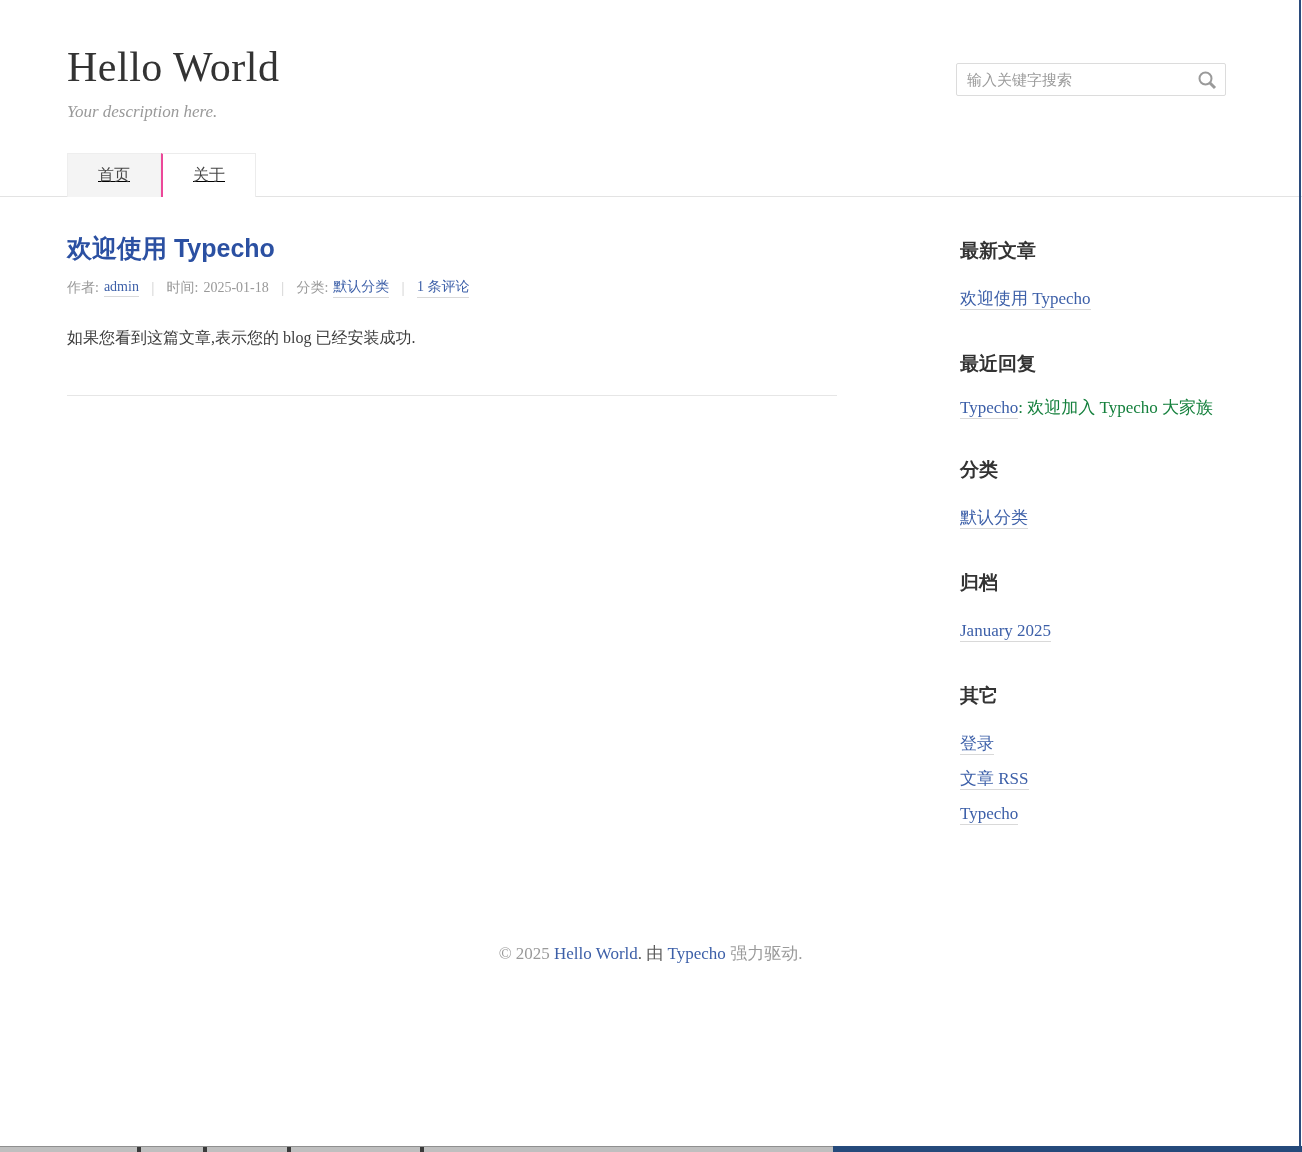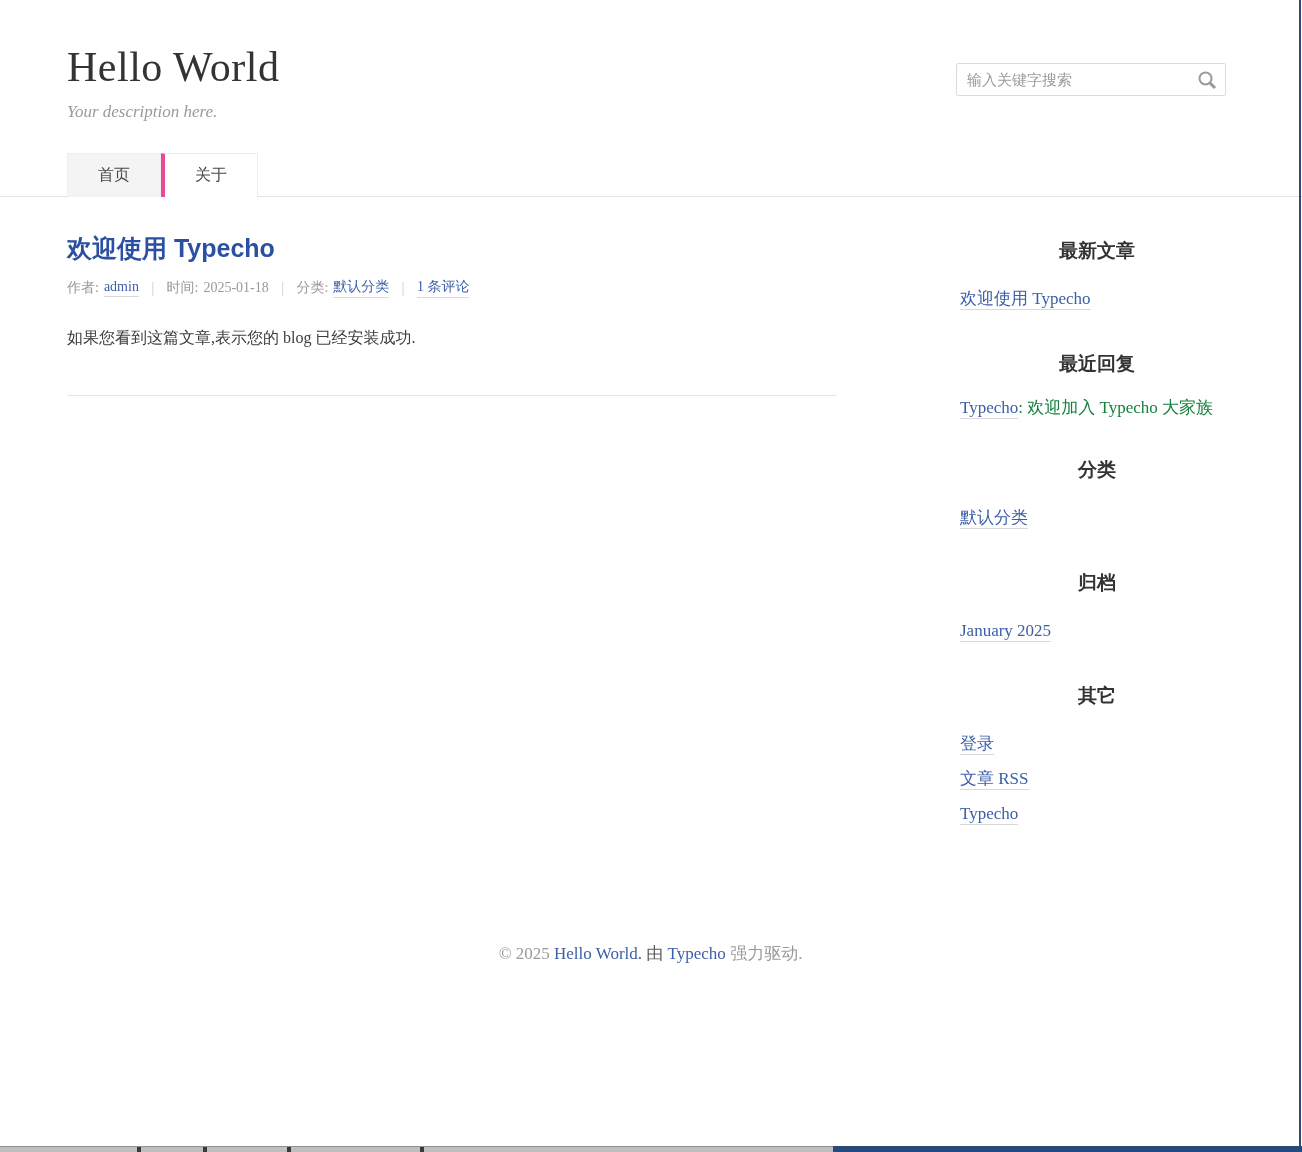--- a/index.html
+++ b/index.html
@@ -20,46 +20,46 @@
   .search-box { position:absolute; top:63px; right:8px; width:270px; height:33px;
     border:1px solid #dcdcdc; border-radius:2px; background:#fff; }
   .search-input { border:none; outline:none; background:transparent;
     width:228px; height:31px; padding:0 0 0 10px; font-size:15px; color:#333;
     font-family:"Liberation Sans","DejaVu Sans",sans-serif; }
   .search-input::placeholder { color:#9b9b9b; opacity:1; }
   .search-icon { position:absolute; right:8px; top:6px; width:20px; height:20px; }
 
   
   .nav { margin-top:30px; display:flex; position:relative; z-index:2; height:44px;
-    font-family:"Liberation Sans","DejaVu Sans",sans-serif; }
+    font-family:"Liberation Sans","DejaVu Sans",sans-serif;text-decoration:underline; }
   .tab { height:44px; line-height:42px; padding:0 30px; font-size:16px; color:#474747;
     cursor:pointer; border:1px solid #ececec; border-bottom:none; background:#fff; }
   .tab.active { background:#f4f4f4; border-color:#eeeeee; }
-  .tab + .tab { border-left:4px solid #ec4899; }
+  .tab + .tab { border-left:2px solid #ec4899; }
   .header-line { position:absolute; left:0; top:196px; width:1302px; height:0;
     border-top:1px solid #e3e3e3; z-index:1; }
 
   
   .main { display:flex; min-height:700px; }
   .content { width:770px; padding-top:38px; }
   .post-title { margin:0; font-family:"Liberation Sans","DejaVu Sans",sans-serif;
     font-size:25px; line-height:27px; font-weight:bold; }
   .post-title a { color:#2b50a2; text-decoration:none; }
   .post-meta { margin-top:16px; display:flex; align-items:center; font-size:14px; color:#999; }
   .meta-pair { display:flex; gap:5px; align-items:center; }
   .sep { color:#dddddd; margin:0 12px; font-family:"Liberation Sans","DejaVu Sans",sans-serif; }
   a.tlink { color:#3c5fa8; text-decoration:none; border-bottom:1px solid #d9d9d9; padding-bottom:1px; }
   .post-body { margin:27px 0 0; font-size:16px; color:#3d3d3d; line-height:26px; }
   .post-divider { margin:44px 0 0; border:none; border-top:1px solid #e6e6e6; width:770px; }
 
   
   .sidebar { width:274px; margin-left:auto; padding-top:42px; }
   .widget { margin-bottom:36px; }
   .widget-title { margin:0 0 18px; font-family:"Liberation Sans","DejaVu Sans",sans-serif;
-    font-size:19px; font-weight:bold; color:#333; line-height:24px;text-align:center; }
+    font-size:19px; font-weight:bold; color:#333; line-height:24px; }
   .widget ul { list-style:none; margin:0; padding:0; }
   .widget li { line-height:35px; font-size:17px; }
   .widget p { margin:0; line-height:28px; font-size:17px; }
   .comment-rest { color:#15803d; }
 
   
   .footer { text-align:center; font-size:17px; color:#999; padding-top:46px; line-height:22px; }
   .footer a { color:#3c5fa8; text-decoration:none; }
   .footer .mid { color:#5a5a5a; }
   .footer .light { color:#9a9a9a; }

